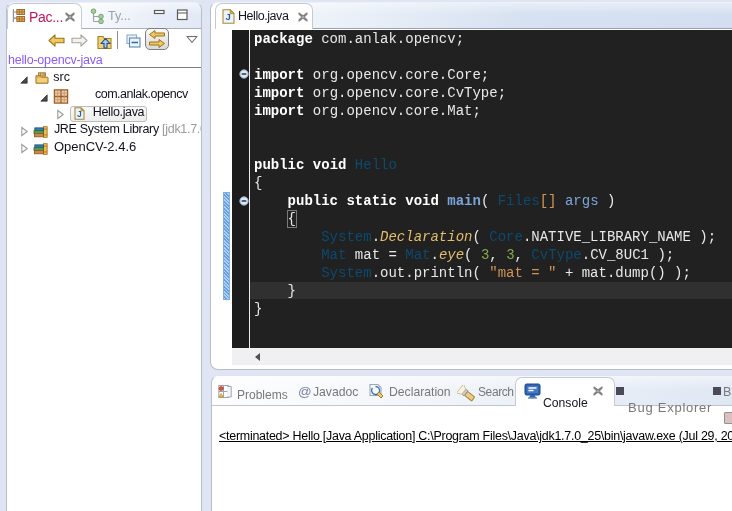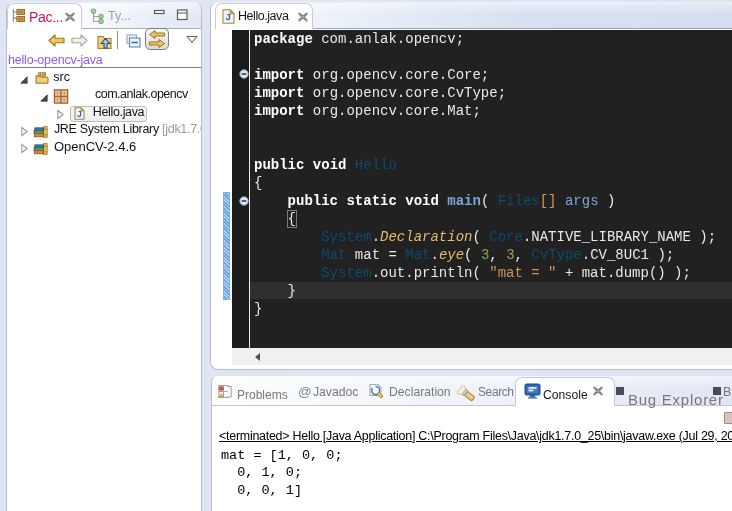--- a/index.html
+++ b/index.html
@@ -223,28 +223,25 @@
   <div class="abs graytx" style="left:266px;top:9px;font-size:12px;letter-spacing:-0.4px">Search</div>
 
   <div class="abs seltab" style="left:303px;top:1px;width:100px;height:29px"></div>
   <svg class="abs" style="left:312px;top:7px" width="17" height="16" viewBox="0 0 17 16">
     <rect x="1" y="1" width="15" height="11" rx="1.5" fill="#2e65b2" stroke="#1d4a8a" stroke-width="1"></rect>
     <rect x="3" y="3" width="11" height="7" fill="#4779bf"></rect>
     <path d="M4.5 5 h8 M4.5 7.5 h5" stroke="#fff" stroke-width="1.5"></path>
     <path d="M6.5 12 l-1.5 2.5 h7 l-1.5 -2.5 Z" fill="#2e65b2"></path>
     <path d="M4 15 h9" stroke="#24528f" stroke-width="1"></path>
   </svg>
-  <div class="abs" style="left:331px;top:12px;font-size:12.2px;color:#15151f">Console</div>
+  <div class="abs" style="left:331px;top:20px;font-size:12.2px;color:#15151f">Console</div>
   <svg class="abs" style="left:380px;top:9px" width="12" height="12" viewBox="0 0 12 12">
     <path d="M2 2 L6 5 L10 2 L10 3 L7 6 L10 9 L10 10 L6 7 L2 10 L2 9 L5 6 L2 3 Z" fill="none" stroke="#828282" stroke-width="1.2" stroke-linejoin="round"></path>
   </svg>
   <div class="abs" style="left:404px;top:11px;width:8px;height:8px;background:#4a4a5a"></div>
-  <div class="abs graytx" style="left:416px;top:15px;font-size:15px;letter-spacing:0.75px">Bug Explorer</div>
+  <div class="abs graytx" style="left:416px;top:24px;font-size:13px;letter-spacing:0.75px">Bug Explorer</div>
   <div class="abs" style="left:501px;top:11px;width:8px;height:8px;background:#4a4a5a"></div>
   <div class="abs graytx" style="left:511px;top:9px;font-size:12.5px">Bug</div>
 
   <div class="abs" style="left:512px;top:36px;width:14px;height:12px;border:1.5px solid #8f9296;background:#dcc0be;border-radius:1px"></div>
 
   <div class="abs" style="left:7px;top:53px;font-size:12.45px;letter-spacing:-0.25px;color:#000;text-decoration:underline;white-space:nowrap">&lt;terminated&gt; Hello [Java Application] C:\Program Files\Java\jdk1.7.0_25\bin\javaw.exe (Jul 29, 20</div>
-  <pre class="abs" style="left:9px;top:71px;font-size:13.5px;line-height:17.3px;color:#000">mat = [1, 0, 0;
-  0, 1, 0;
-  0, 0, 1]</pre>
 </div>
 
 </body></html>

